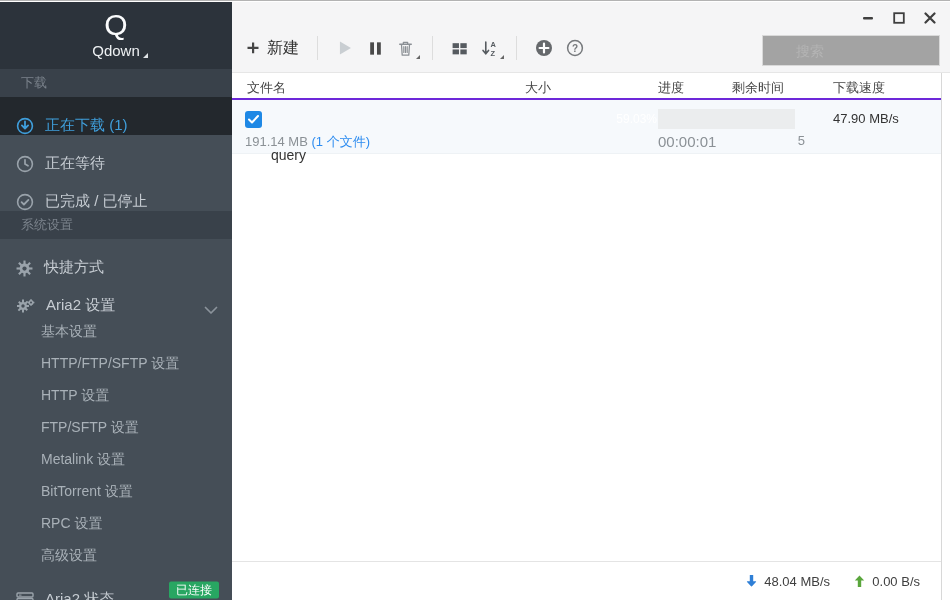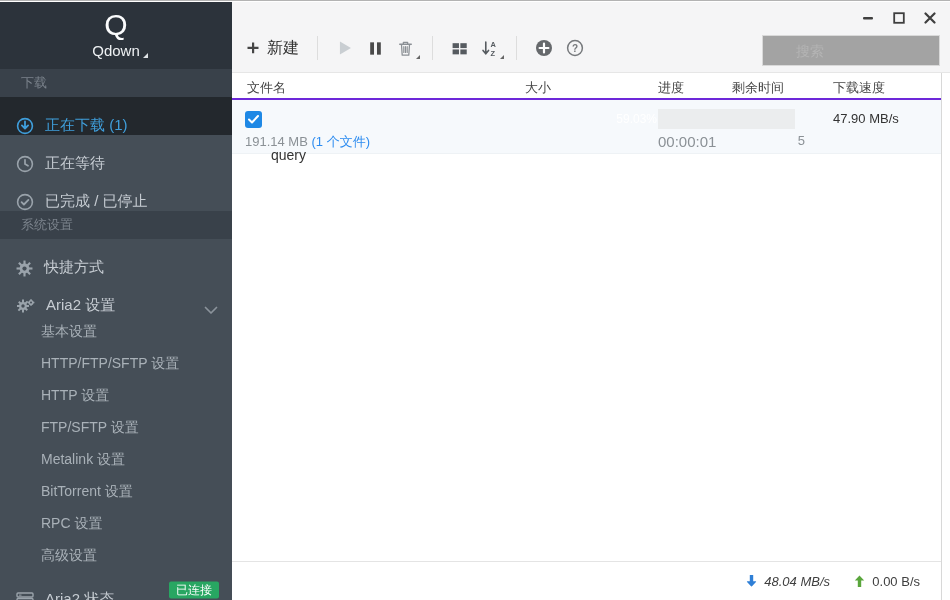--- a/index.html
+++ b/index.html
@@ -53,21 +53,21 @@
   .pfill { height:100%; background:#1784d8; position:relative; }
   .plabel { position:absolute; right:1px; top:0; line-height:20px; font-size:12px; color:#fff; white-space:nowrap; }
   .elapsed { position:absolute; left:426px; top:33px; font-size:15px; color:#8b9196; }
   .remain { position:absolute; left:516px; top:33px; width:57px; text-align:right; font-size:13px; color:#8b9196; }
   .speed { position:absolute; left:601px; top:11px; font-size:13px; color:#333; }
 
   .statusbar { position:absolute; left:0; right:9px; bottom:0; height:39px; background:#fff; border-top:1px solid #e4e4e4; }
   .sb-left { position:absolute; left:14px; top:0; height:100%; display:flex; align-items:center; gap:6px; font-size:13px; color:#4a4a4a; cursor:pointer; }
   .sb-caret { width:0; height:0; border-left:4px solid transparent; border-bottom:4px solid #666; position:relative; top:6px; }
   .sb-speed { position:absolute; top:0; height:100%; display:flex; align-items:center; gap:6px; font-size:13px; color:#3f3f3f; }
-  .sb-down { right:111px;font-style:italic; } .sb-up { right:21px; }
+  .sb-down { right:111px; } .sb-up { right:21px; }
 </style>
 </head>
 <body>
 
 <div class="window">
 
   <div class="sidebar">
     <div class="logo">
       <div class="logo-q">Q</div>
       <div class="logo-name"><span>Qdown</span><span class="caret-dr"></span></div>

